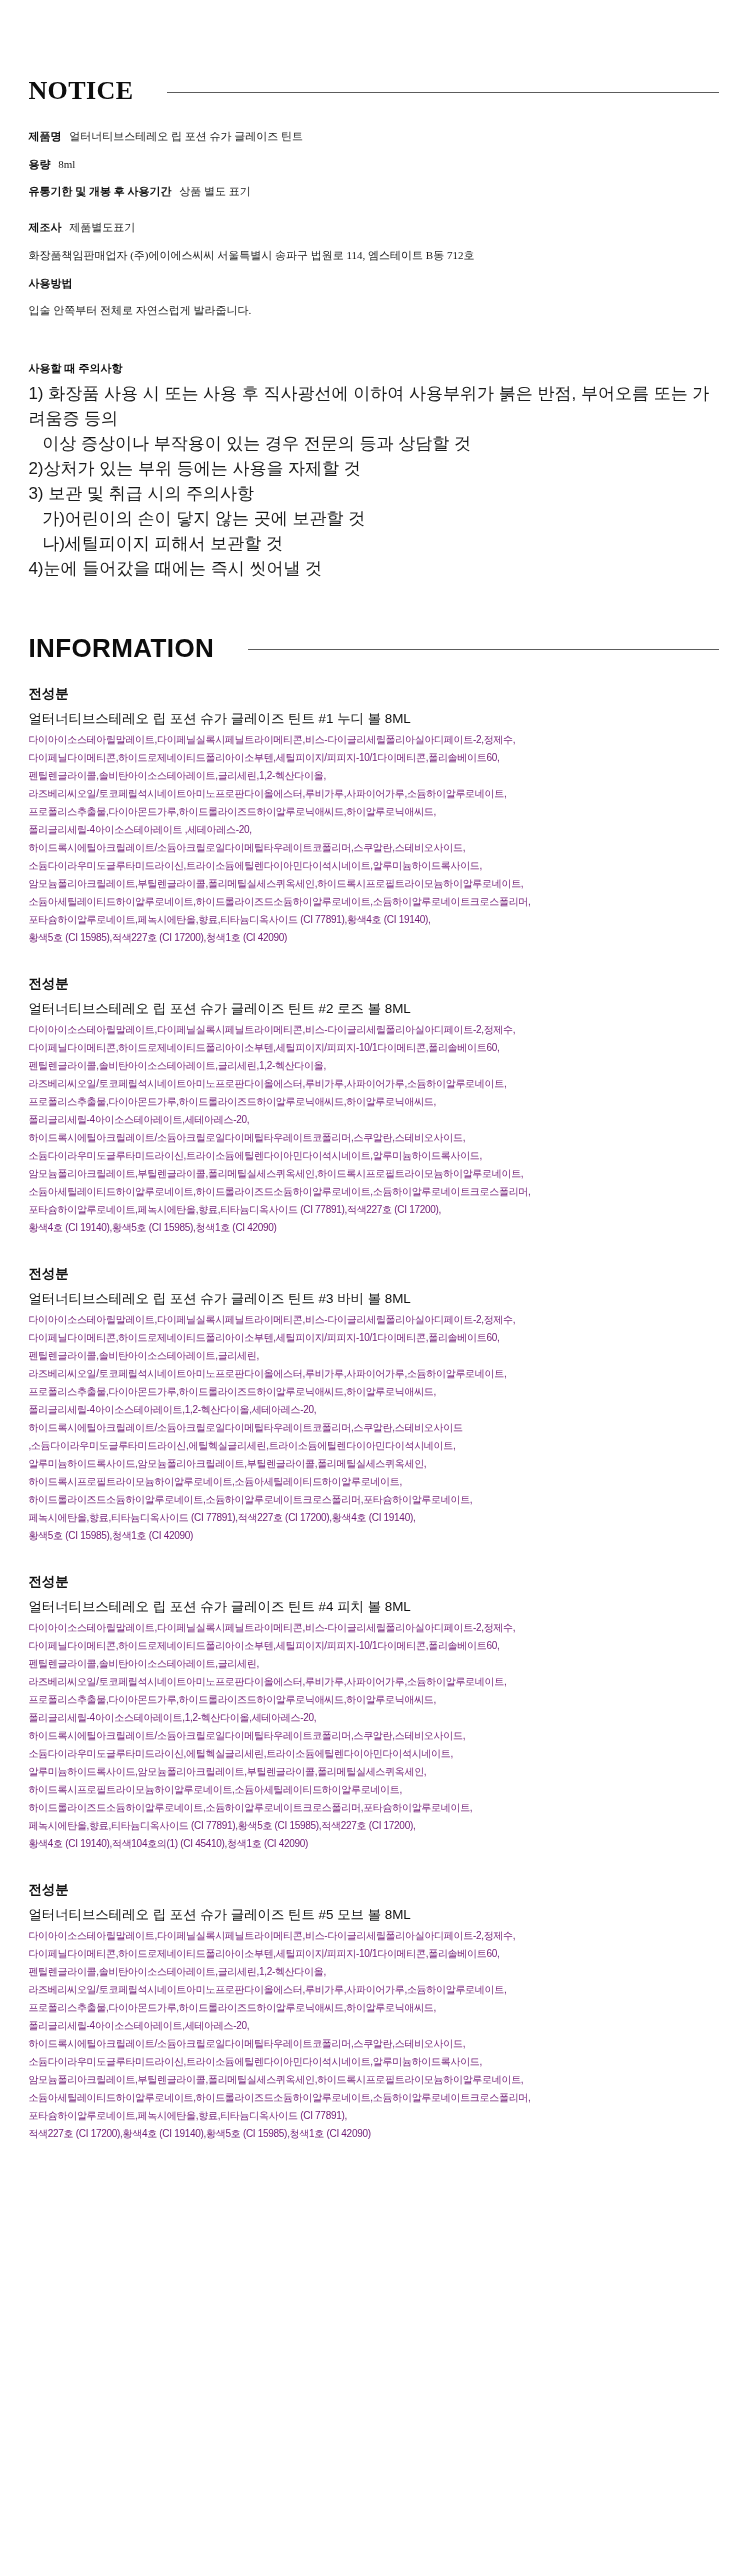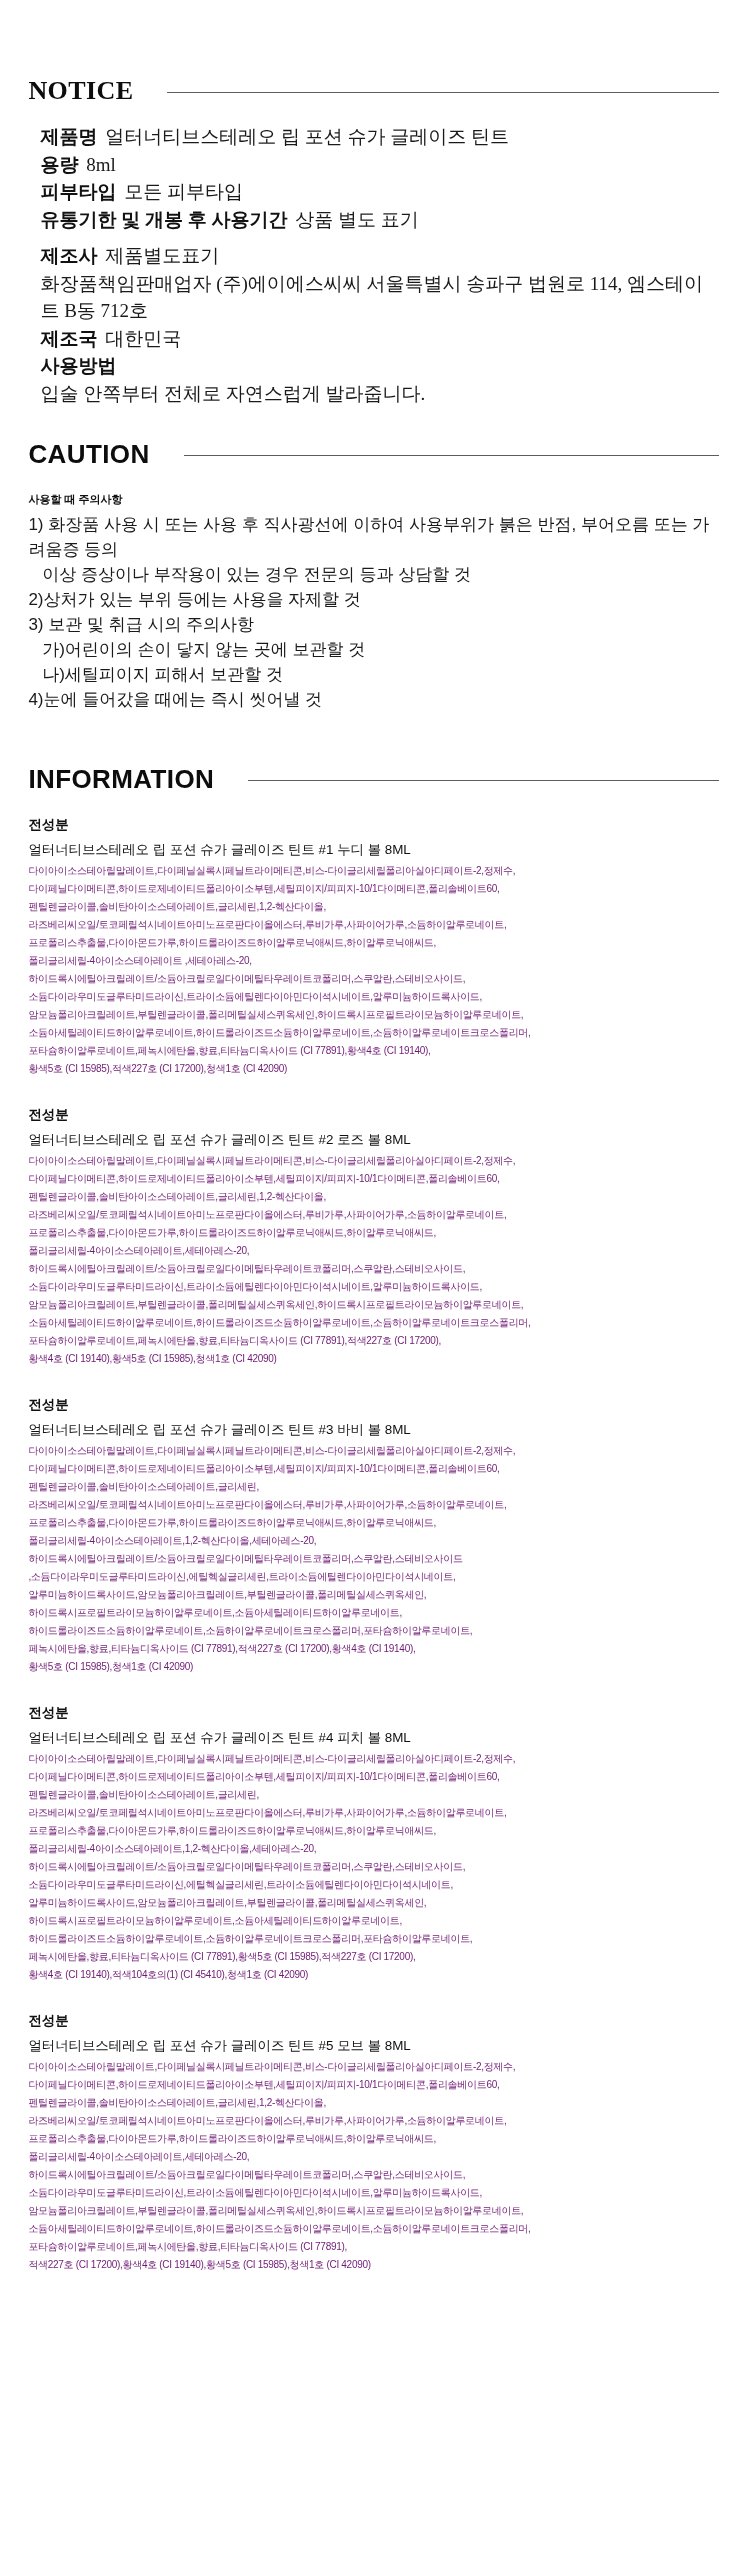--- a/index.html
+++ b/index.html
@@ -7,21 +7,21 @@
     width:741px;
     color:#121212;
     font-family:"Liberation Sans","DejaVu Sans",sans-serif;
     -webkit-font-smoothing:antialiased;
   }
   .page{padding:76px 22.4px 17px 28.4px;box-sizing:border-box;width:741px;overflow:hidden;}
   .sec-head{display:flex;align-items:center;gap:34px;margin:0 0 17px 0;}
   .sec-title{font-size:26px;font-weight:800;letter-spacing:0.4px;color:#0d0d0d;white-space:nowrap;}
   .sec-rule{flex:1;height:0;border-top:1.7px solid #5c5c5c;margin-top:2.6px;}
   
-  .kv{font-size:19px;line-height:27.6px;color:#1a1a1a;margin-left:12px;}
+  .kv{font-size:11px;line-height:27.6px;color:#1a1a1a;}
   .kv .lbl{font-weight:700;margin-right:7.8px;color:#111;}
   .group-gap{margin-top:8.6px;}
   
   .sec{margin-top:31px;}
   .sec.info{margin-top:52px;}
   .caution-title{font-size:11px;font-weight:700;line-height:25px;color:#111;}
   .c-line{font-size:17px;line-height:25px;color:#1a1a1a;}
   .c-line.indent{padding-left:13.8px;}
   
   .ing-block{margin-bottom:24px;}
@@ -46,48 +46,38 @@
       <span class="sec-rule"></span>
     </div>
 
     <div class="kv">
       <span class="lbl">제품명</span><span class="val">얼터너티브스테레오 립 포션 슈가 글레이즈 틴트</span>
     </div>
     <div class="kv">
       <span class="lbl">용량</span><span class="val">8ml</span>
     </div>
     <div class="kv">
-      <span class="lbl">피부타입</span><span class="val">모든 피부타입</span>
-    </div>
-    <div class="kv">
       <span class="lbl">유통기한 및 개봉 후 사용기간</span><span class="val">상품 별도 표기</span>
     </div>
 
     <div class="kv group-gap">
       <span class="lbl">제조사</span><span class="val">제품별도표기</span>
     </div>
     <div class="kv">
       <span class="val">화장품책임판매업자 (주)에이에스씨씨 서울특별시 송파구 법원로 114, 엠스테이트 B동 712호</span>
     </div>
     <div class="kv">
-      <span class="lbl">제조국</span><span class="val">대한민국</span>
-    </div>
-    <div class="kv">
       <span class="lbl">사용방법</span>
     </div>
     <div class="kv">
       <span class="val">입술 안쪽부터 전체로 자연스럽게 발라줍니다.</span>
     </div>
   </div>
 
   <div class="sec caution">
-    <div class="sec-head">
-      <span class="sec-title">CAUTION</span>
-      <span class="sec-rule"></span>
-    </div>
     <div class="caution-title">사용할 때 주의사항</div>
     <div class="c-line">1) 화장품 사용 시 또는 사용 후 직사광선에 이하여 사용부위가 붉은 반점, 부어오름 또는 가려움증 등의</div>
     <div class="c-line indent">이상 증상이나 부작용이 있는 경우 전문의 등과 상담할 것</div>
     <div class="c-line">2)상처가 있는 부위 등에는 사용을 자제할 것</div>
     <div class="c-line">3) 보관 및 취급 시의 주의사항</div>
     <div class="c-line indent">가)어린이의 손이 닿지 않는 곳에 보관할 것</div>
     <div class="c-line indent">나)세틸피이지 피해서 보관할 것</div>
     <div class="c-line">4)눈에 들어갔을 때에는 즉시 씻어낼 것</div>
   </div>
 

